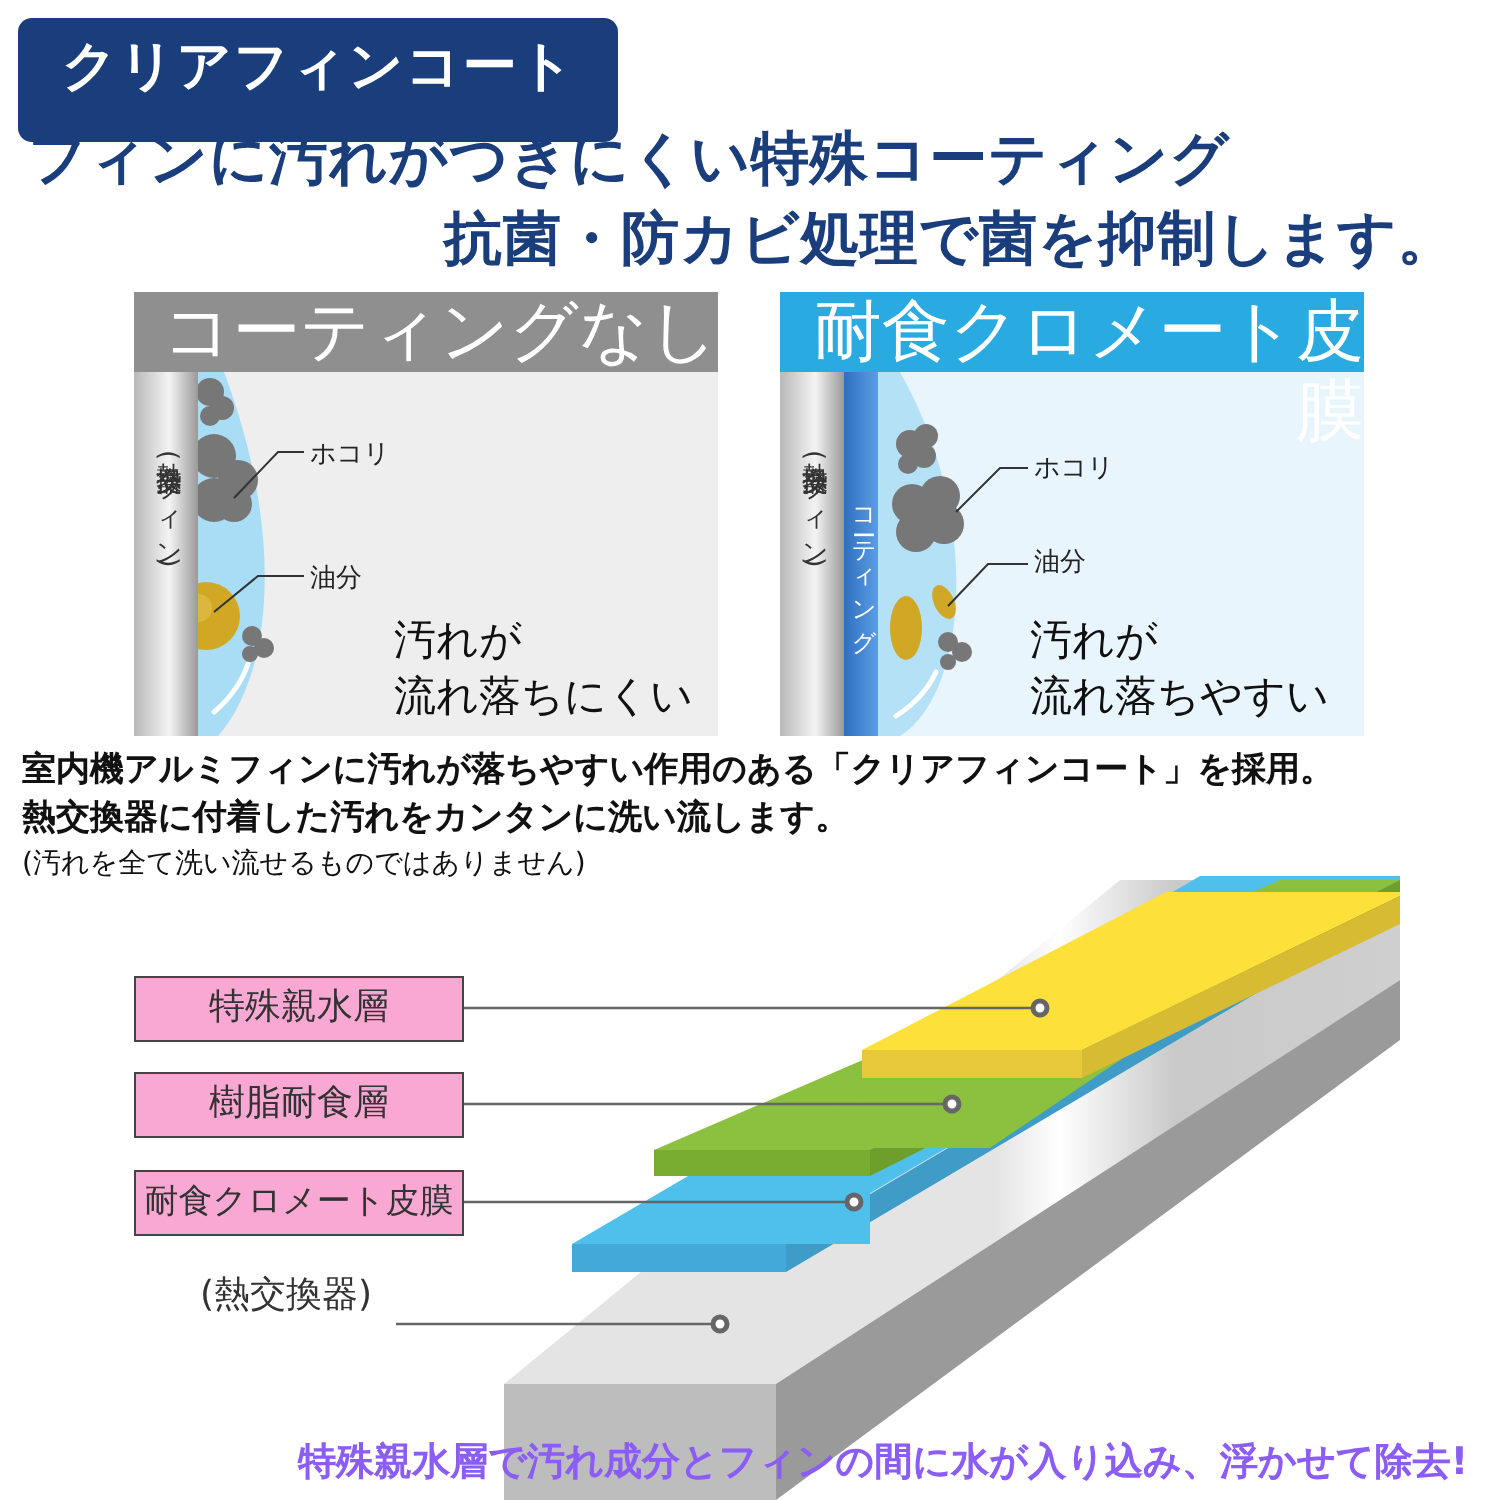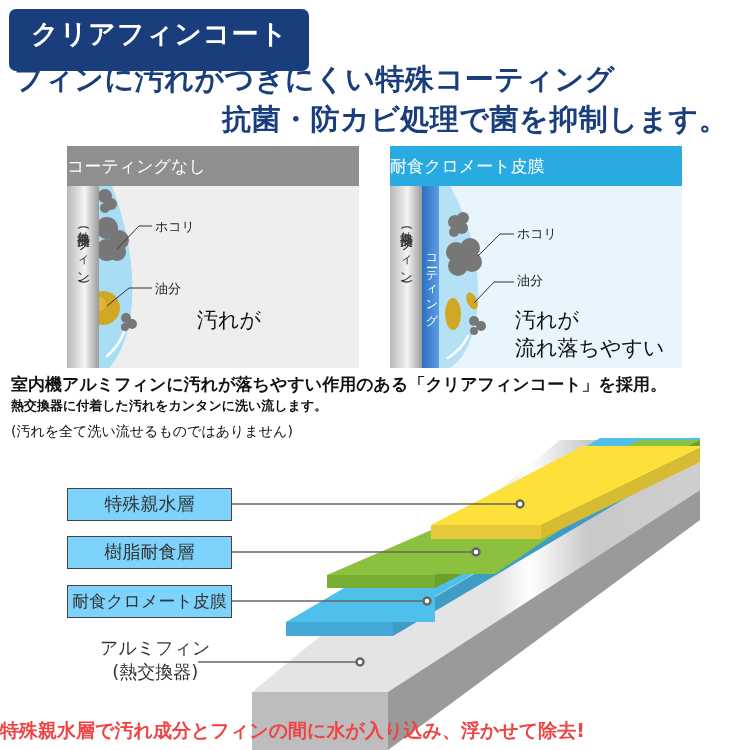--- a/index.html
+++ b/index.html
@@ -5,40 +5,40 @@
   html, body { margin:0; padding:0; background:#fff; }
   body { width:750px; height:750px; position:relative; overflow:hidden; font-family:"DejaVu Sans", sans-serif; }
   .badge { position:absolute; left:9px; top:9px; width:300px; height:62px; background:#1a3d7c; border-radius:7px; color:#fff; font-weight:bold; font-size:27px; line-height:50px; text-align:left; padding-left:22px; box-sizing:border-box; letter-spacing:1px; }
   .headline { position:absolute; color:#1a3d7c; font-weight:bold; font-size:29px; white-space:nowrap; letter-spacing:0.5px;text-align:center; }
   .h1 { left:14px; top:60px; }
   .h2 { left:222px; top:100px; }
 
   .panel { position:absolute; top:146px; width:292px; height:222px; }
   .panel.left { left:67px; background:#eeeeee; }
   .panel.right { left:390px; background:#e9f5fc; }
-  .panel .phead { position:absolute; left:0; top:0; right:0; height:40px; color:#fff; font-size:17px; line-height:40px; text-align:left; }
+  .panel .phead { position:absolute; left:0; top:0; right:0; height:40px; color:#fff; font-size:34px; line-height:40px; text-align:right; }
   .panel.left .phead { background:#8f8f8f; }
   .panel.right .phead { background:#29abe2; }
   .fin { position:absolute; left:0; top:40px; bottom:0; width:32px; background:linear-gradient(90deg,#b8b8b8 0%,#f4f4f4 55%,#9a9a9a 100%); }
   .fin-label { position:absolute; left:7px; top:75px; writing-mode:vertical-rl; font-size:13px; color:#333; letter-spacing:1px; }
   .coat { position:absolute; left:32px; top:40px; bottom:0; width:17px; background:linear-gradient(90deg,#2f6fc0,#5b9ee3); }
   .coat-label { position:absolute; left:33px; top:100px; writing-mode:vertical-rl; font-size:12px; color:#fff; letter-spacing:1px; }
   .callout { position:absolute; font-size:13px; color:#222; }
   .bigtext { position:absolute; font-size:21px; color:#111; line-height:28px; white-space:nowrap; }
   .panel svg { position:absolute; left:0; top:0; }
 
   .desc { position:absolute; left:11px; color:#111; white-space:nowrap; }
   .d1 { top:373px; font-size:17px; font-weight:bold; }
-  .d2 { top:397px; font-size:13px; font-weight:bold; }
+  .d2 { top:397px; font-size:17px; font-weight:bold; }
   .d3 { top:423px; font-size:14px; }
 
-  .layerbox { position:absolute; left:67px; width:165px; height:33px; border:1.5px solid #444; background:#7dd3fc; box-sizing:border-box; text-align:center; line-height:30px; font-size:18px; color:#333; }
+  .layerbox { position:absolute; left:67px; width:165px; height:33px; border:1.5px solid #444; background:#f9a8d4; box-sizing:border-box; text-align:center; line-height:30px; font-size:18px; color:#333; }
   .alumi { position:absolute; left:100px; top:636px; font-size:18px; color:#333; text-align:center; line-height:24px; }
   .diagram { position:absolute; left:0; top:0; }
-  .footer { position:absolute; left:0; right:16px; top:718px; text-align:left; font-size:19px; font-weight:bold; color:#ef4444; white-space:nowrap; }
+  .footer { position:absolute; left:0; right:16px; top:718px; text-align:right; font-size:19px; font-weight:bold; color:#8b5cf6; white-space:nowrap; }
 </style>
 </head>
 <body>
 
 <div class="badge">クリアフィンコート</div>
 <div class="headline h1">フィンに汚れがつきにくい特殊コーティング</div>
 <div class="headline h2">抗菌・防カビ処理で菌を抑制します。</div>
 
 <div class="panel left">
   <div class="phead">コーティングなし</div>
@@ -60,20 +60,21 @@
     <circle cx="36" cy="162" r="17" fill="#d0a826"></circle>
     <circle cx="32" cy="158" r="7" fill="#e5c24a" opacity="0.6"></circle>
     <polyline points="50,103 72,80 85,80" stroke="#333" stroke-width="1" fill="none"></polyline>
     <polyline points="40,160 62,142 85,142" stroke="#333" stroke-width="1" fill="none"></polyline>
   </svg>
   <div class="fin"></div>
   <div class="fin-label">熱交換器(フィン)</div>
   <div class="callout" style="left:88px;top:72px;">ホコリ</div>
   <div class="callout" style="left:88px;top:134px;">油分</div>
   <div class="bigtext" style="left:130px;top:160px;">汚れが</div>
+  <div class="bigtext" style="left:130px;top:188px;">流れ落ちにくい</div>
 </div>
 
 <div class="panel right">
   <div class="phead">耐食クロメート皮膜</div>
   <svg width="292" height="222">
     <path d="M49,40 L49,222 L60,222 C95,200 100,110 60,40 Z" fill="#b5e1f7"></path>
     <path d="M58,212 Q72,203 78,190" stroke="#fff" stroke-width="2.5" fill="none" stroke-linecap="round"></path>
     <g fill="#777">
       <circle cx="65" cy="76" r="7"></circle>
         <circle cx="73" cy="72" r="6"></circle>
@@ -156,17 +157,16 @@
     <circle cx="476" cy="552" r="3.5"></circle>
     <circle cx="427" cy="601" r="3.5"></circle>
     <circle cx="360" cy="662" r="3.5"></circle>
   </g>
 </svg>
 
 <div class="layerbox" style="top:488px;">特殊親水層</div>
 <div class="layerbox" style="top:536px;text-align:center;">樹脂耐食層</div>
 <div class="layerbox" style="top:585px;font-size:17px;">耐食クロメート皮膜</div>
 <div class="alumi">
-  <div>アルミフィン</div>
   <div>(熱交換器)</div>
 </div>
 
 <div class="footer">特殊親水層で汚れ成分とフィンの間に水が入り込み、浮かせて除去!</div>
 
 </body></html>

